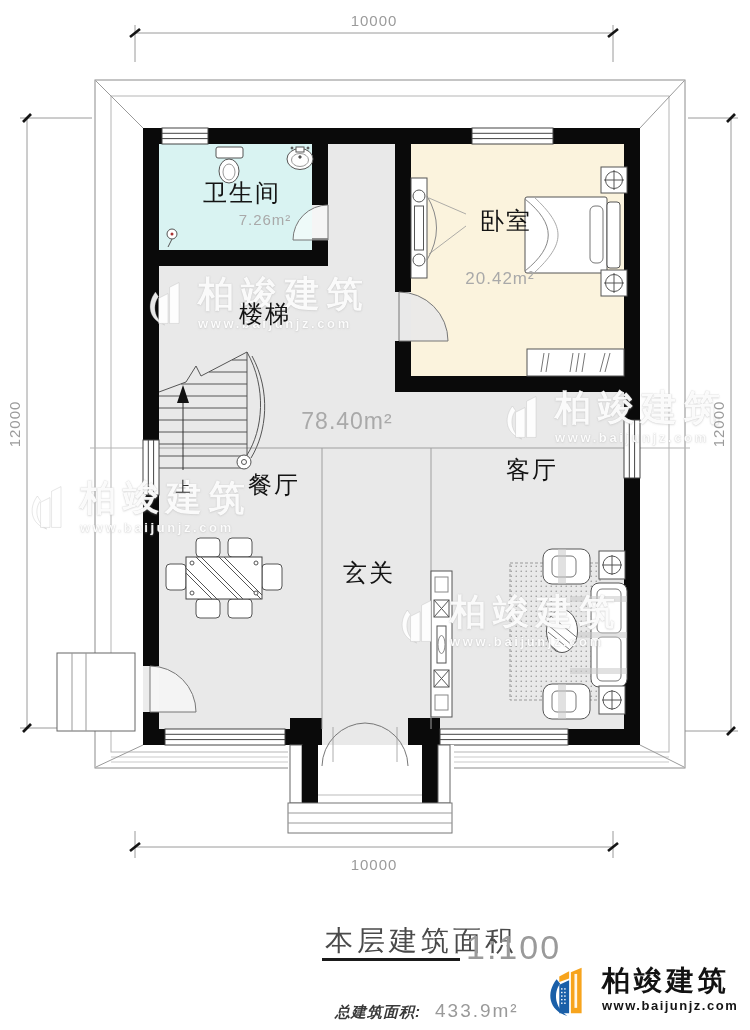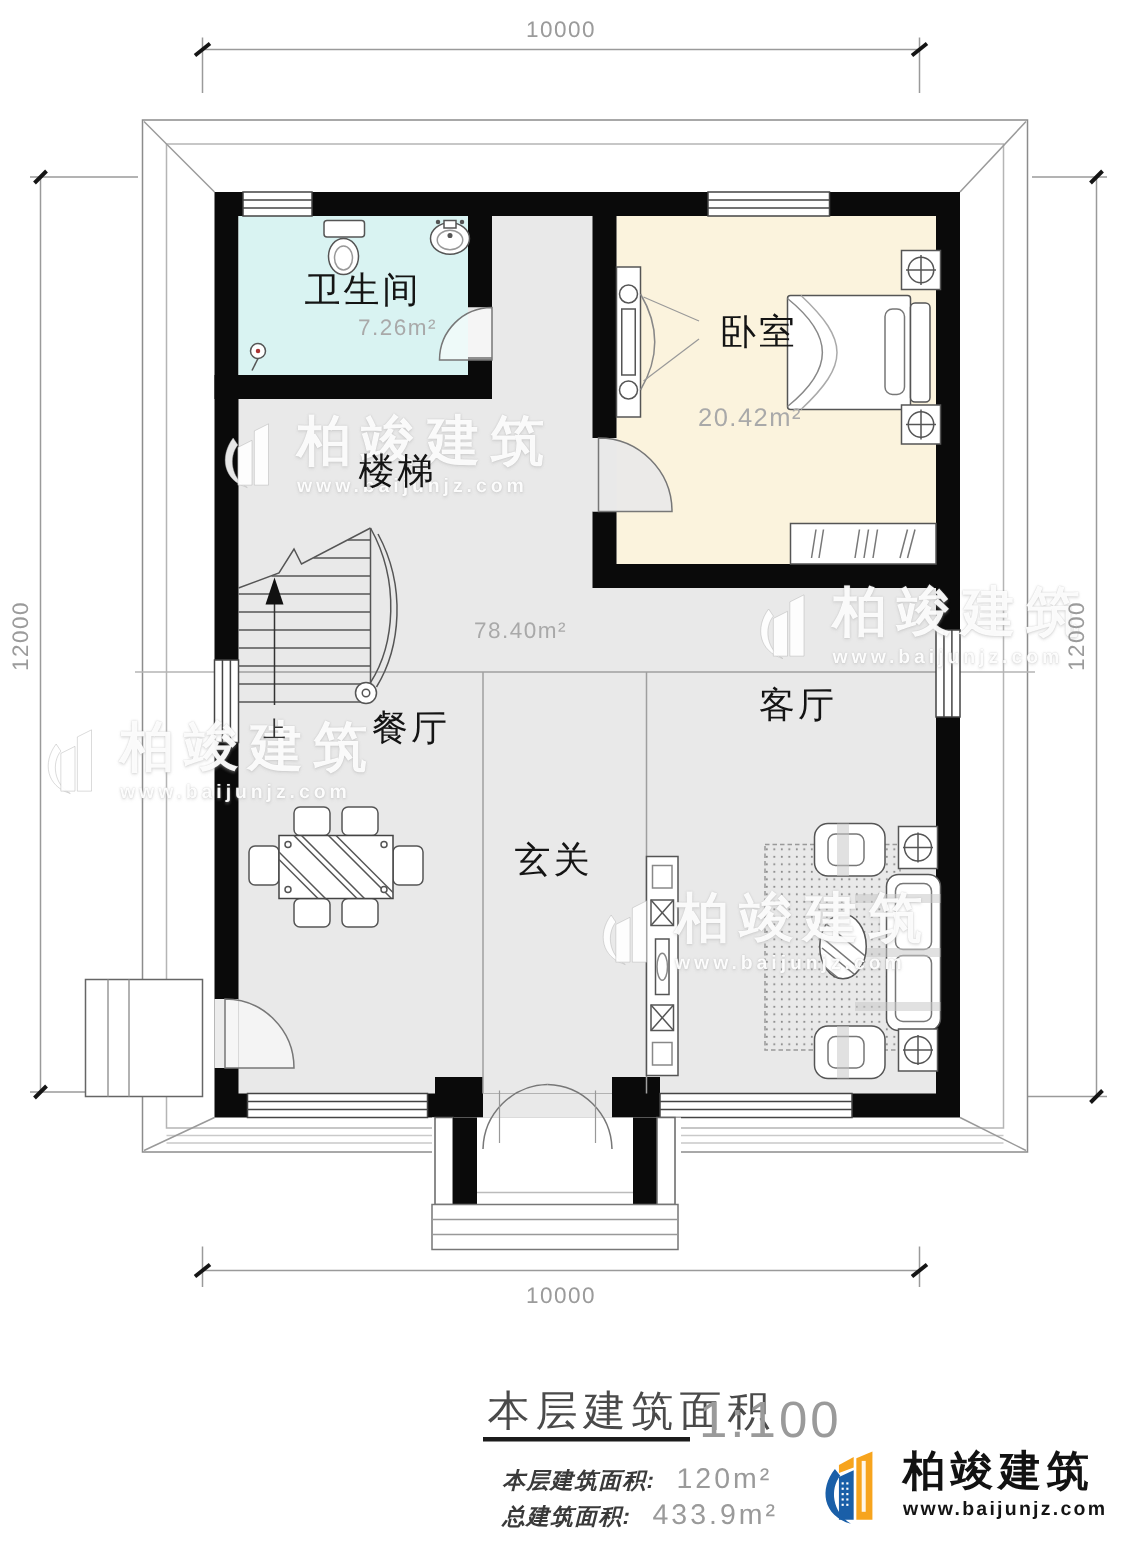--- a/index.html
+++ b/index.html
@@ -381,38 +381,34 @@
     <div class="wm-title">柏竣建筑</div>
     <div class="wm-url">www.baijunjz.com</div>
   </div>
 </div>
 
 <div class="lbl room-name" style="left:242px; top:193px;">卫生间</div>
 <div class="lbl area" style="left:242px; top:219px; font-size:15px;margin-left:23px;">7.26m²</div>
 <div class="lbl room-name" style="left:490px; top:221px;margin-left:16px;">卧室</div>
 <div class="lbl area" style="left:500px; top:279px; font-size:17px;text-align:center;">20.42m²</div>
 <div class="lbl room-name" style="left:265px; top:314px;">楼梯</div>
-<div class="lbl area" style="left:347px; top:421px; font-size:15px;">78.40m²</div>
+<div class="lbl area" style="left:347px; top:421px; font-size:23px;">78.40m²</div>
 <div class="lbl room-name" style="left:274px; top:485px;">餐厅</div>
 <div class="lbl room-name" style="left:504px; top:470px;margin-left:28px;">客厅</div>
 <div class="lbl room-name" style="left:369px; top:573px;">玄关</div>
 <div class="lbl up-lbl" style="left:183px; top:487px;">上</div>
 
 <div class="lbl dim" style="left:374px; top:20px;">10000</div>
 <div class="lbl dim" style="left:374px; top:864px;">10000</div>
 <div class="lbl dim vert" style="left:14px; top:424px;">12000</div>
 <div class="lbl dim vert" style="left:718px; top:424px;">12000</div>
 
 <div class="plan-title">本层建筑面积</div>
 <div class="title-underline"></div>
 <div class="scale-lbl">1:100</div>
-<div class="area-line" style="left:335px; top:976px;">
-  <span class="ta-label">本层建筑面积:</span>
-  <span class="ta-value">120m²</span>
-</div>
 <div class="area-line" style="left:335px; top:1000px;">
   <span class="ta-label">总建筑面积:</span>
   <span class="ta-value">433.9m²</span>
 </div>
 
 <div class="brand">
   <svg width="50" height="58" viewBox="0 0 56 64">
     <path d="M 13 20 C 1 35 4 55 25 61 C 11 52 9 35 17 25 Z" fill="#1a5fa8"></path>
     <polygon points="16,26 27,21 27,58 16,58" fill="#1a5fa8"></polygon>
     <g fill="#ffffff">

